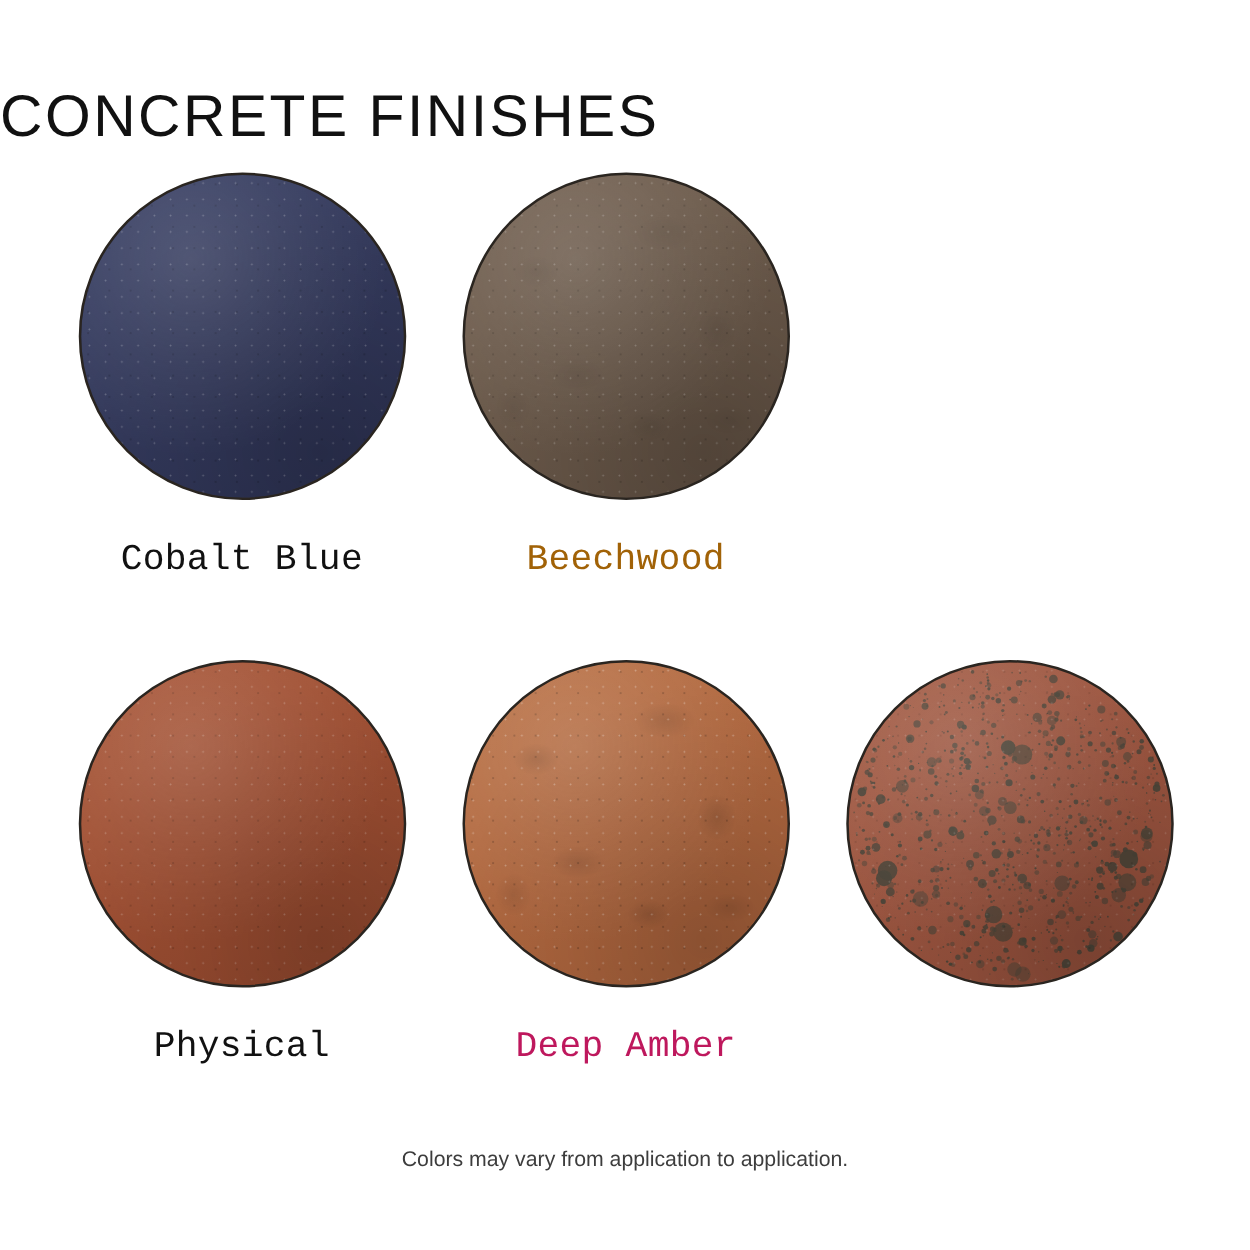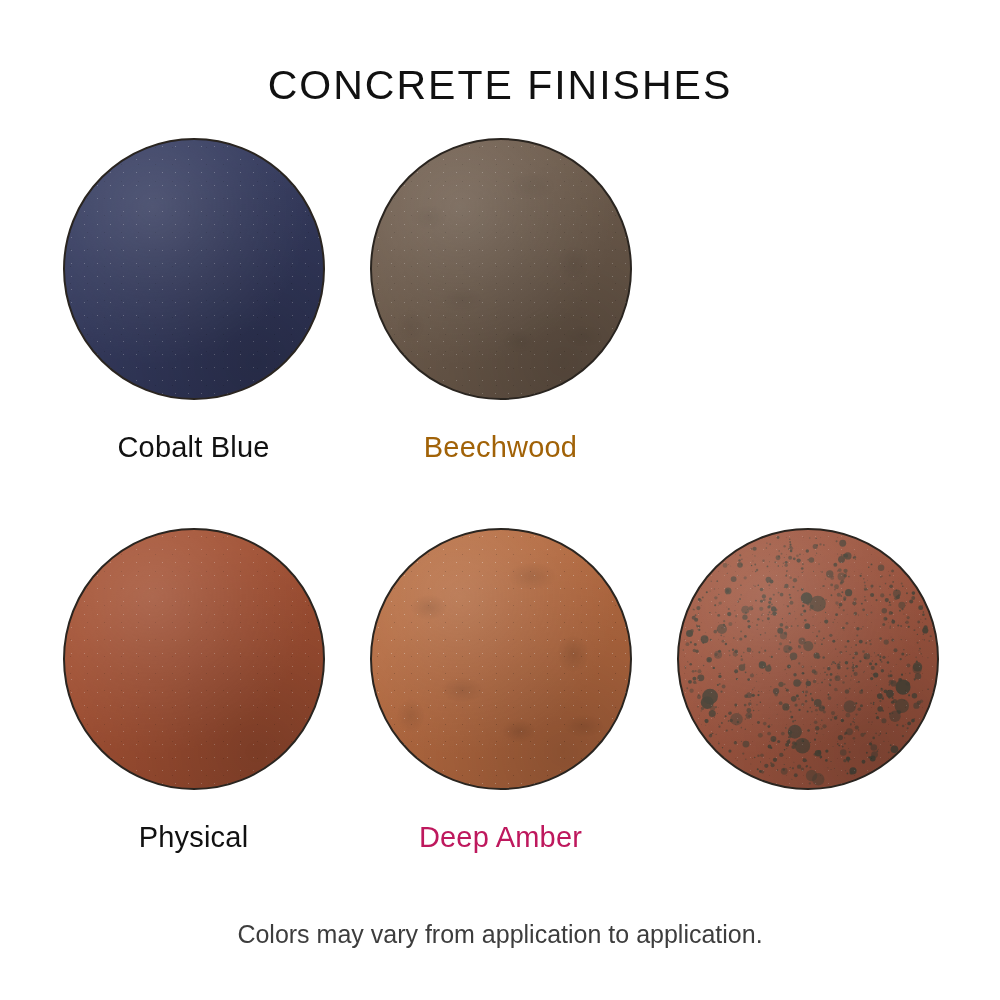--- a/index.html
+++ b/index.html
@@ -23,35 +23,36 @@
     position: relative;
     box-sizing: border-box;
   }
 
   
   .title {
     position: absolute;
     top: 38px;
     left: 0;
     width: 1000px;
-    text-align: center;
-    font-size: 41px;
+    text-align: left;
+    font-size: 47px;
     font-weight: 300;
     letter-spacing: 2.0px;
     color: #111111;
     line-height: 1;
     white-space: nowrap;
   }
 
   
   .grid {
     position: absolute;
     top: 138px;
     left: 0;
     width: 1000px;
+    font-family: Liberation Mono, monospace;
   }
   .row {
     position: relative;
     width: 1000px;
     height: 390px;
   }
   .cell {
     position: absolute;
     top: 0;
     width: 307px;
@@ -136,21 +137,21 @@
   }
 
   
   .footer {
     position: absolute;
     left: 0;
     top: 915px;
     width: 1000px;
     text-align: center;
     color: #3d3d3d;
-    font-size: 25px;
+    font-size: 17px;
     font-weight: 400;
     line-height: 1.52;
   }
   .footer div { white-space: nowrap; }
 </style>
 </head>
 <body style="background: rgb(255, 255, 255);">
 
 <div class="page">
 

